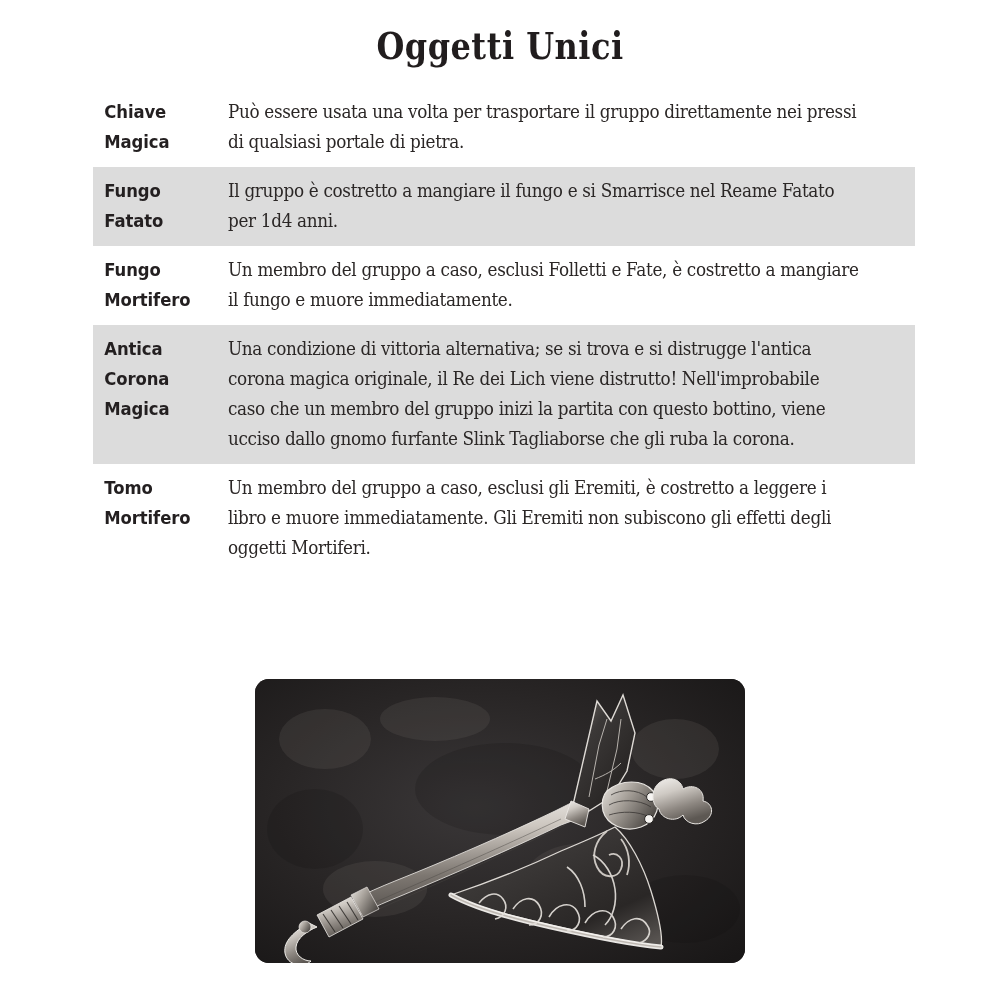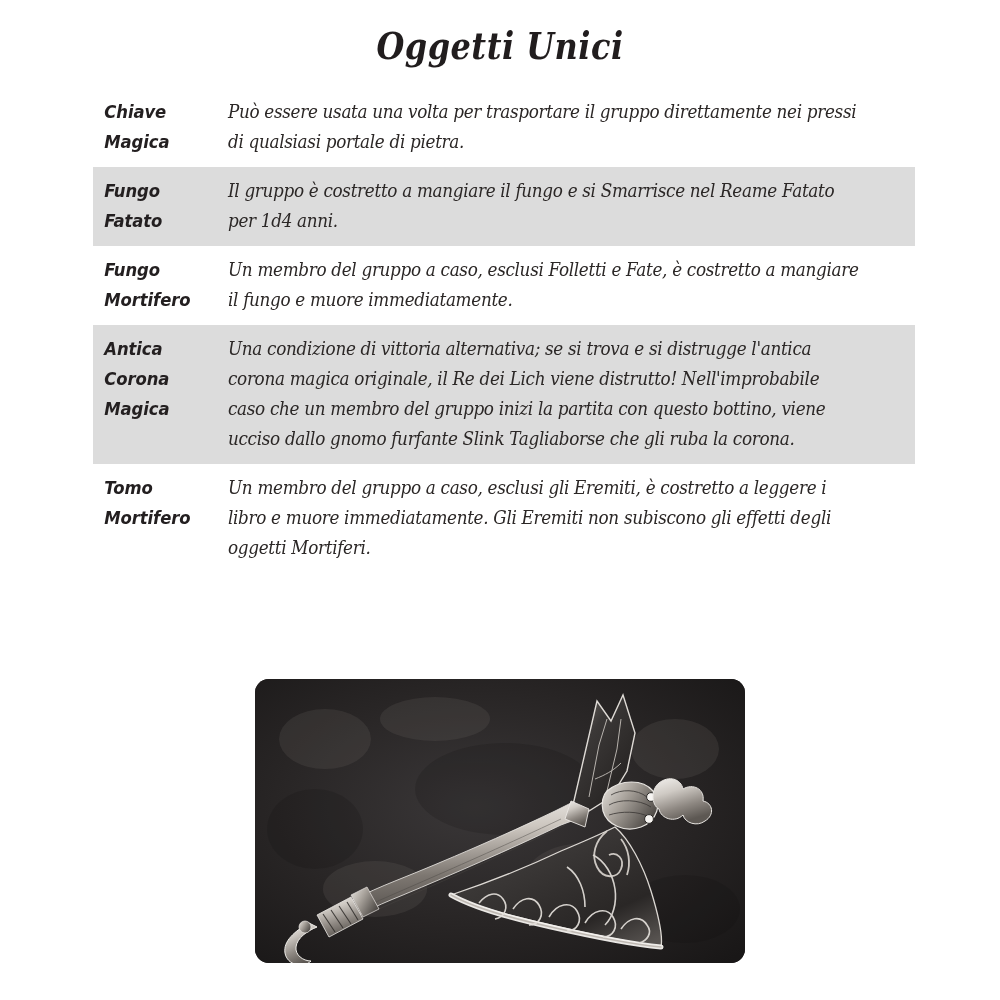--- a/index.html
+++ b/index.html
@@ -14,21 +14,20 @@
     color: #231f20;
     overflow: hidden;
     position: relative;
   }
 
   .page {
     position: absolute;
     left: 0; top: 0;
     width: 1000px;
     height: 1000px;
-    font-style: italic;
   }
 
   
   .title {
     position: absolute;
     left: 0;
     top: 24px;
     width: 1000px;
     text-align: center;
     font-family: "DejaVu Serif", serif;

